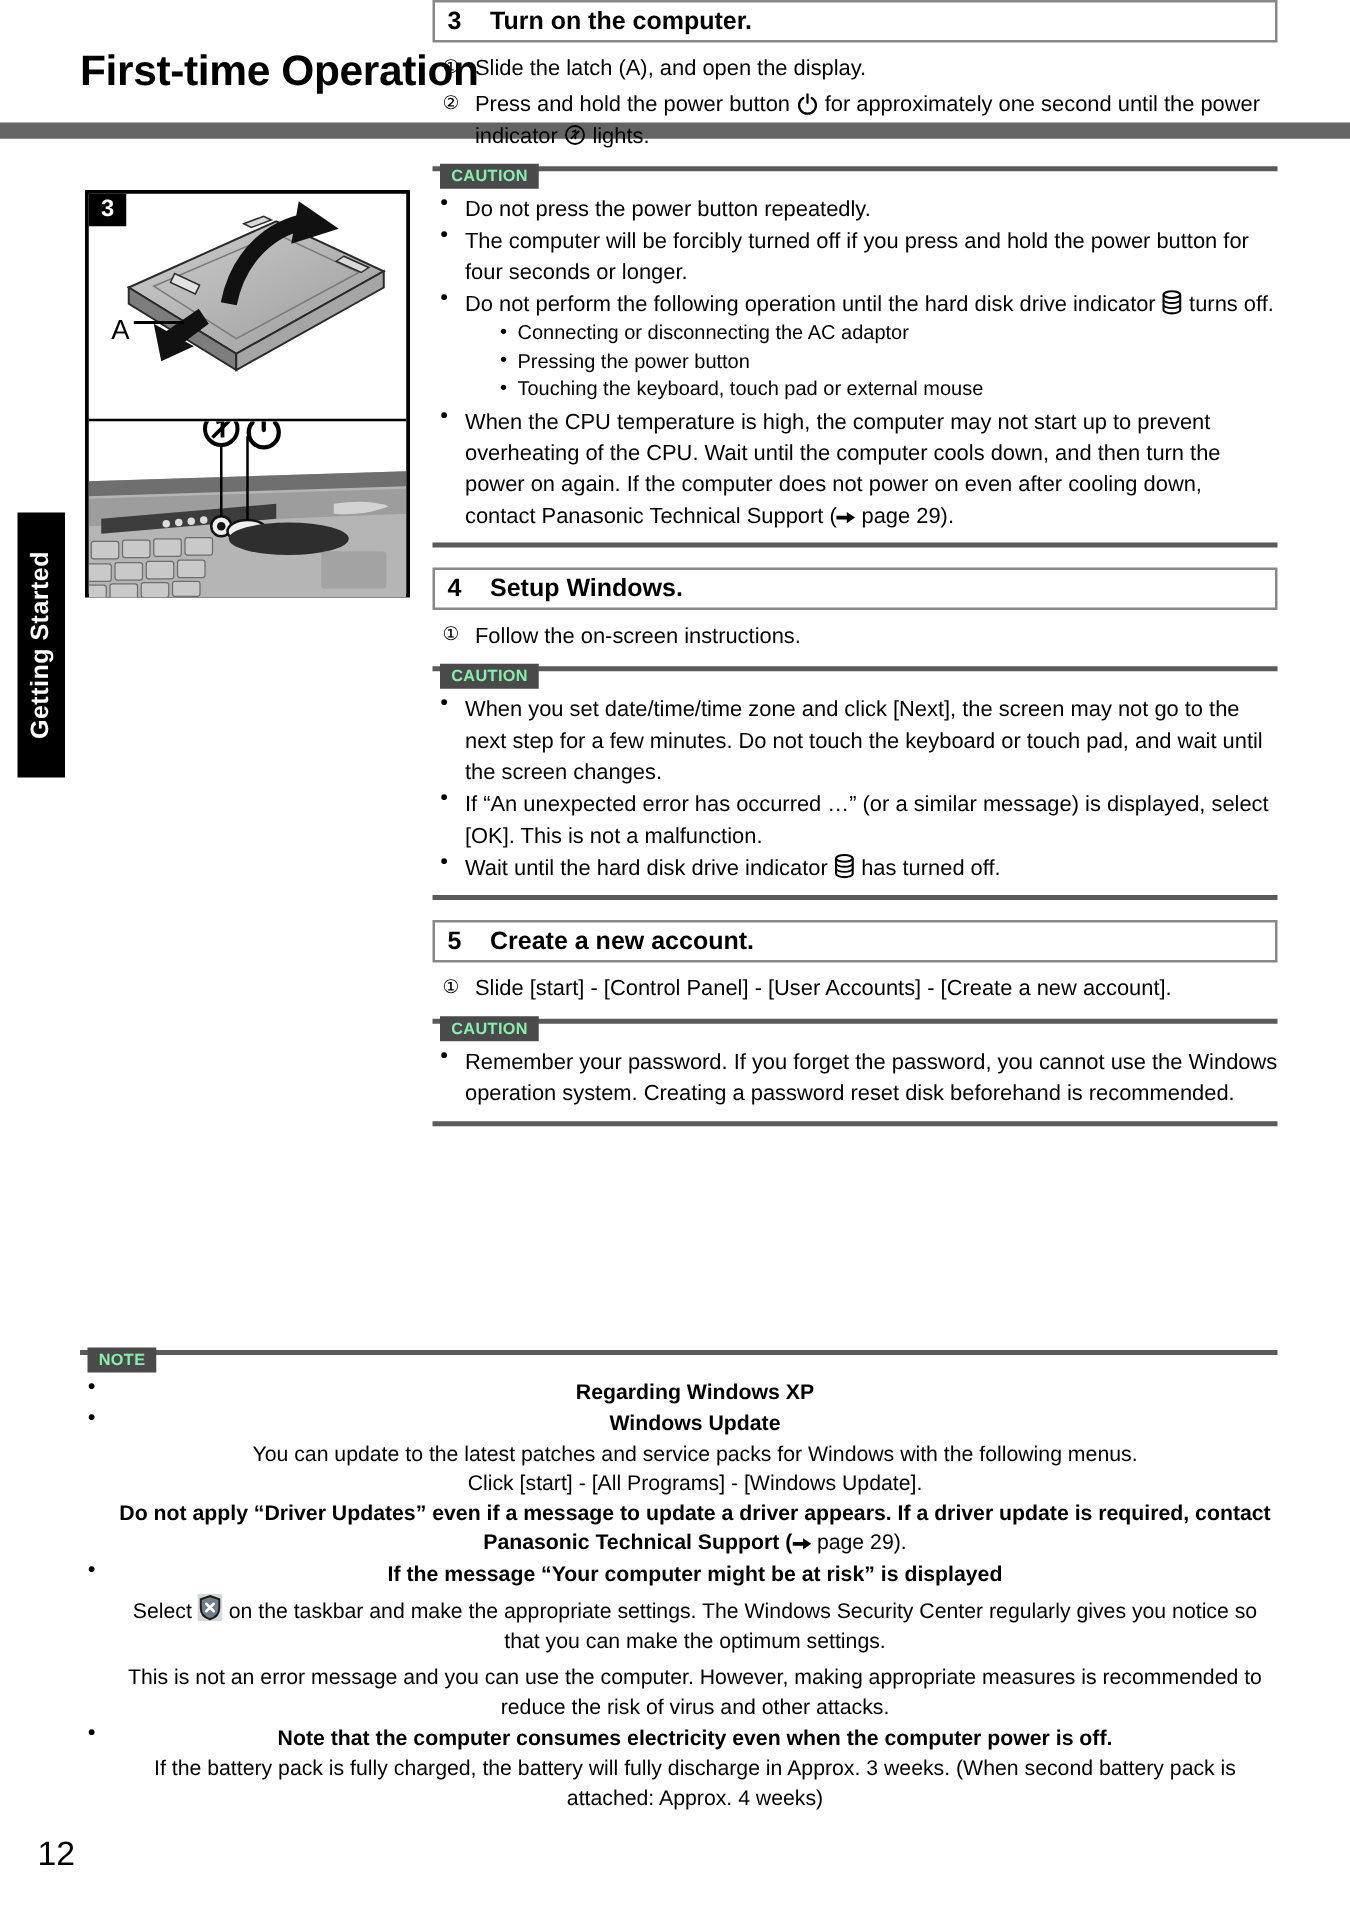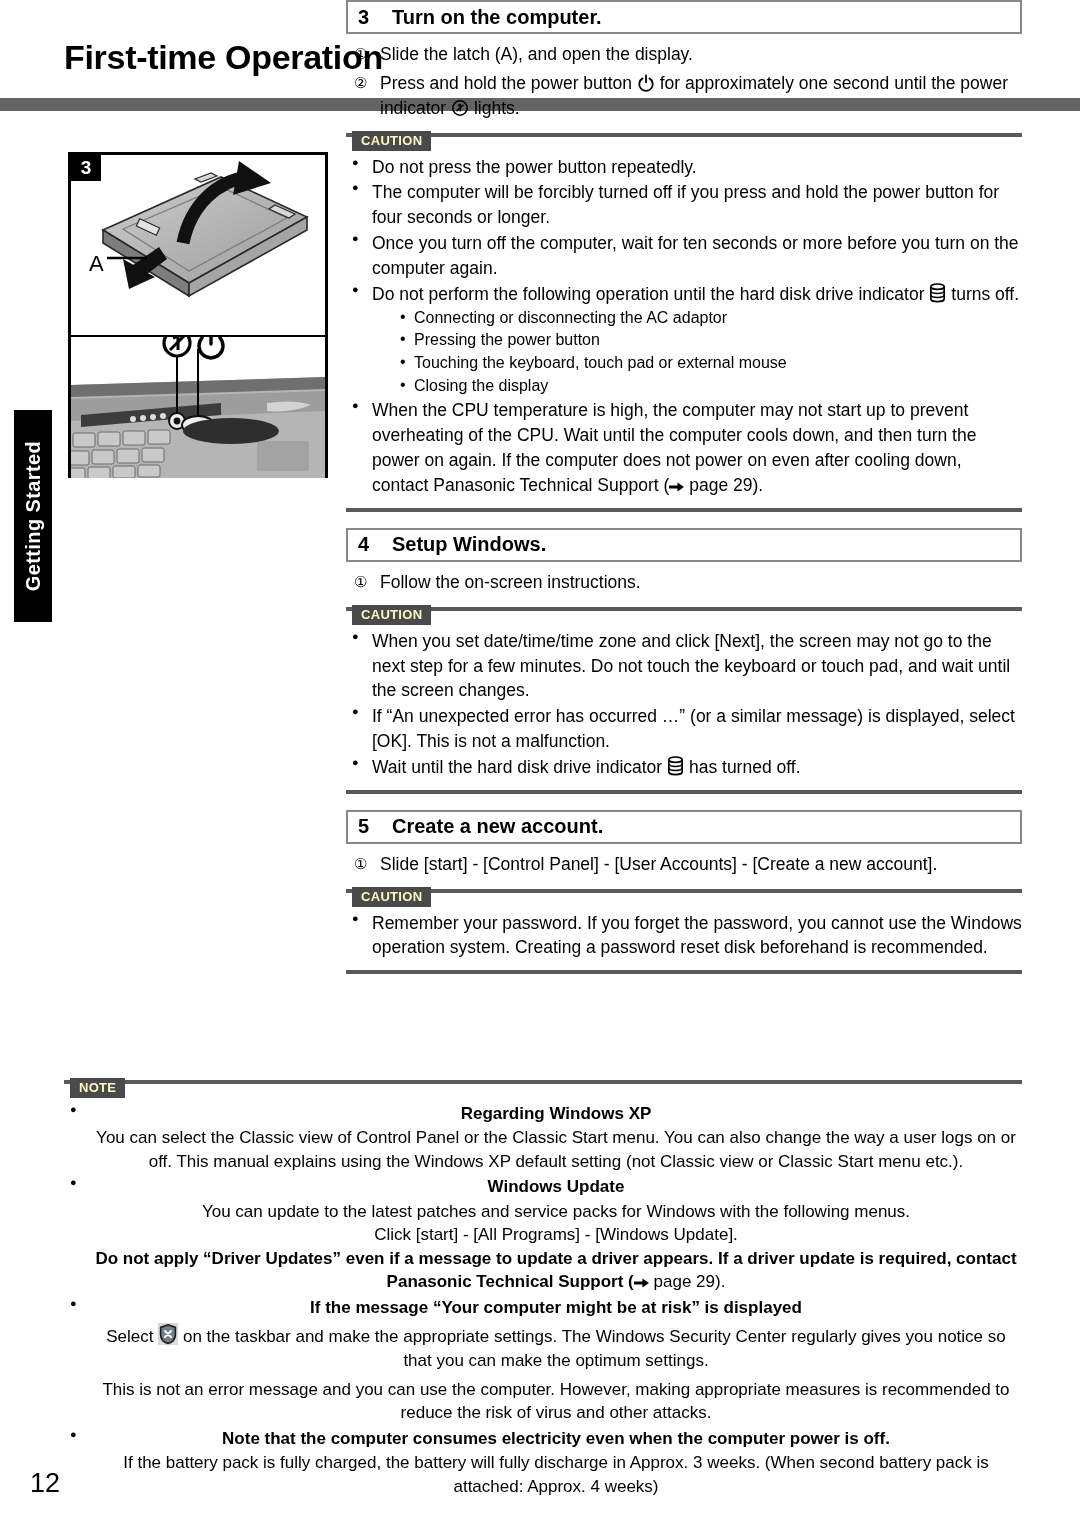--- a/index.html
+++ b/index.html
@@ -112,21 +112,21 @@
     left: 8px; top: 1px;
     font-size: 15px;
   }
 
   .caution-bar { position: relative; height: 22px; margin-top: 10px; }
   .caution-bar .rule {
     position: absolute; left: 0; top: 2px; width: 100%; height: 4px; background: #5a5a5a;
   }
   .caution-bar .tag {
     position: absolute; left: 6px; top: 0px;
-    background: #4a4a4a; color: #fef9c3;
+    background: #4a4a4a; color: #86efac;
     font-size: 13px; font-weight: bold;
     padding: 2px 9px 3px 9px;
     letter-spacing: 0.3px;
   }
   .note-bar .tag { left: 6px; }
 
   ul.bullets { list-style: none; margin: 2px 0 0 0; padding: 0; }
   ul.bullets > li {
     position: relative;
     padding-left: 26px;
@@ -308,35 +308,33 @@
   </div>
 
   <div class="caution-bar">
     <div class="rule"></div>
     <div class="tag">CAUTION</div>
   </div>
 
   <ul class="bullets">
     <li><span>Do not press the power button repeatedly.</span></li>
     <li><span>The computer will be forcibly turned off if you press and hold the power button for four seconds or longer.</span></li>
-    <li><span>Once you turn off the computer, wait for ten seconds or more before you turn on the computer again.</span></li>
     <li>
       <span>Do not perform the following operation until the hard disk drive indicator</span>
       <span class="icn"><svg width="17" height="20" viewBox="0 0 20 24">
             <ellipse cx="10" cy="4.4" rx="8" ry="3.2" fill="none" stroke="#000" stroke-width="2"></ellipse>
             <path d="M2 4.4 v14.8 a8 3.2 0 0 0 16 0 V4.4" fill="none" stroke="#000" stroke-width="2"></path>
             <path d="M2 9.3 a8 3.2 0 0 0 16 0" fill="none" stroke="#000" stroke-width="1.8"></path>
             <path d="M2 14.2 a8 3.2 0 0 0 16 0" fill="none" stroke="#000" stroke-width="1.8"></path>
           </svg></span>
       <span>turns off.</span>
       <ul class="subbullets">
         <li>Connecting or disconnecting the AC adaptor</li>
         <li>Pressing the power button</li>
         <li>Touching the keyboard, touch pad or external mouse</li>
-        <li>Closing the display</li>
       </ul>
     </li>
     <li>
       <span>When the CPU temperature is high, the computer may not start up to prevent overheating of the CPU. Wait until the computer cools down, and then turn the power on again. If the computer does not power on even after cooling down, contact Panasonic Technical Support (</span><span class="icn"><svg width="15" height="14" viewBox="0 0 16 14">
             <path d="M0 5.4 h9 V2.2 L16 7 L9 11.8 V8.6 H0 Z" fill="#000"></path>
           </svg></span>
       <span>page 29).</span>
     </li>
   </ul>
 
@@ -402,21 +400,20 @@
   <div class="caution-bar note-bar">
     <div class="rule"></div>
     <div class="tag">NOTE</div>
   </div>
 
   <ul class="bullets">
     <li>
       <span class="bold">Regarding Windows XP</span>
     </li>
   </ul>
-  <div class="note-body">You can select the Classic view of Control Panel or the Classic Start menu. You can also change the way a user logs on or off. This manual explains using the Windows XP default setting (not Classic view or Classic Start menu etc.).</div>
 
   <ul class="bullets">
     <li>
       <span class="bold">Windows Update</span>
     </li>
   </ul>
   <div class="note-body">You can update to the latest patches and service packs for Windows with the following menus.</div>
   <div class="note-body">Click [start] - [All Programs] - [Windows Update].</div>
   <div class="note-body bold">
     <span>Do not apply “Driver Updates” even if a message to update a driver appears. If a driver update is required, contact Panasonic Technical Support (</span><span class="icn"><svg width="15" height="14" viewBox="0 0 16 14">

